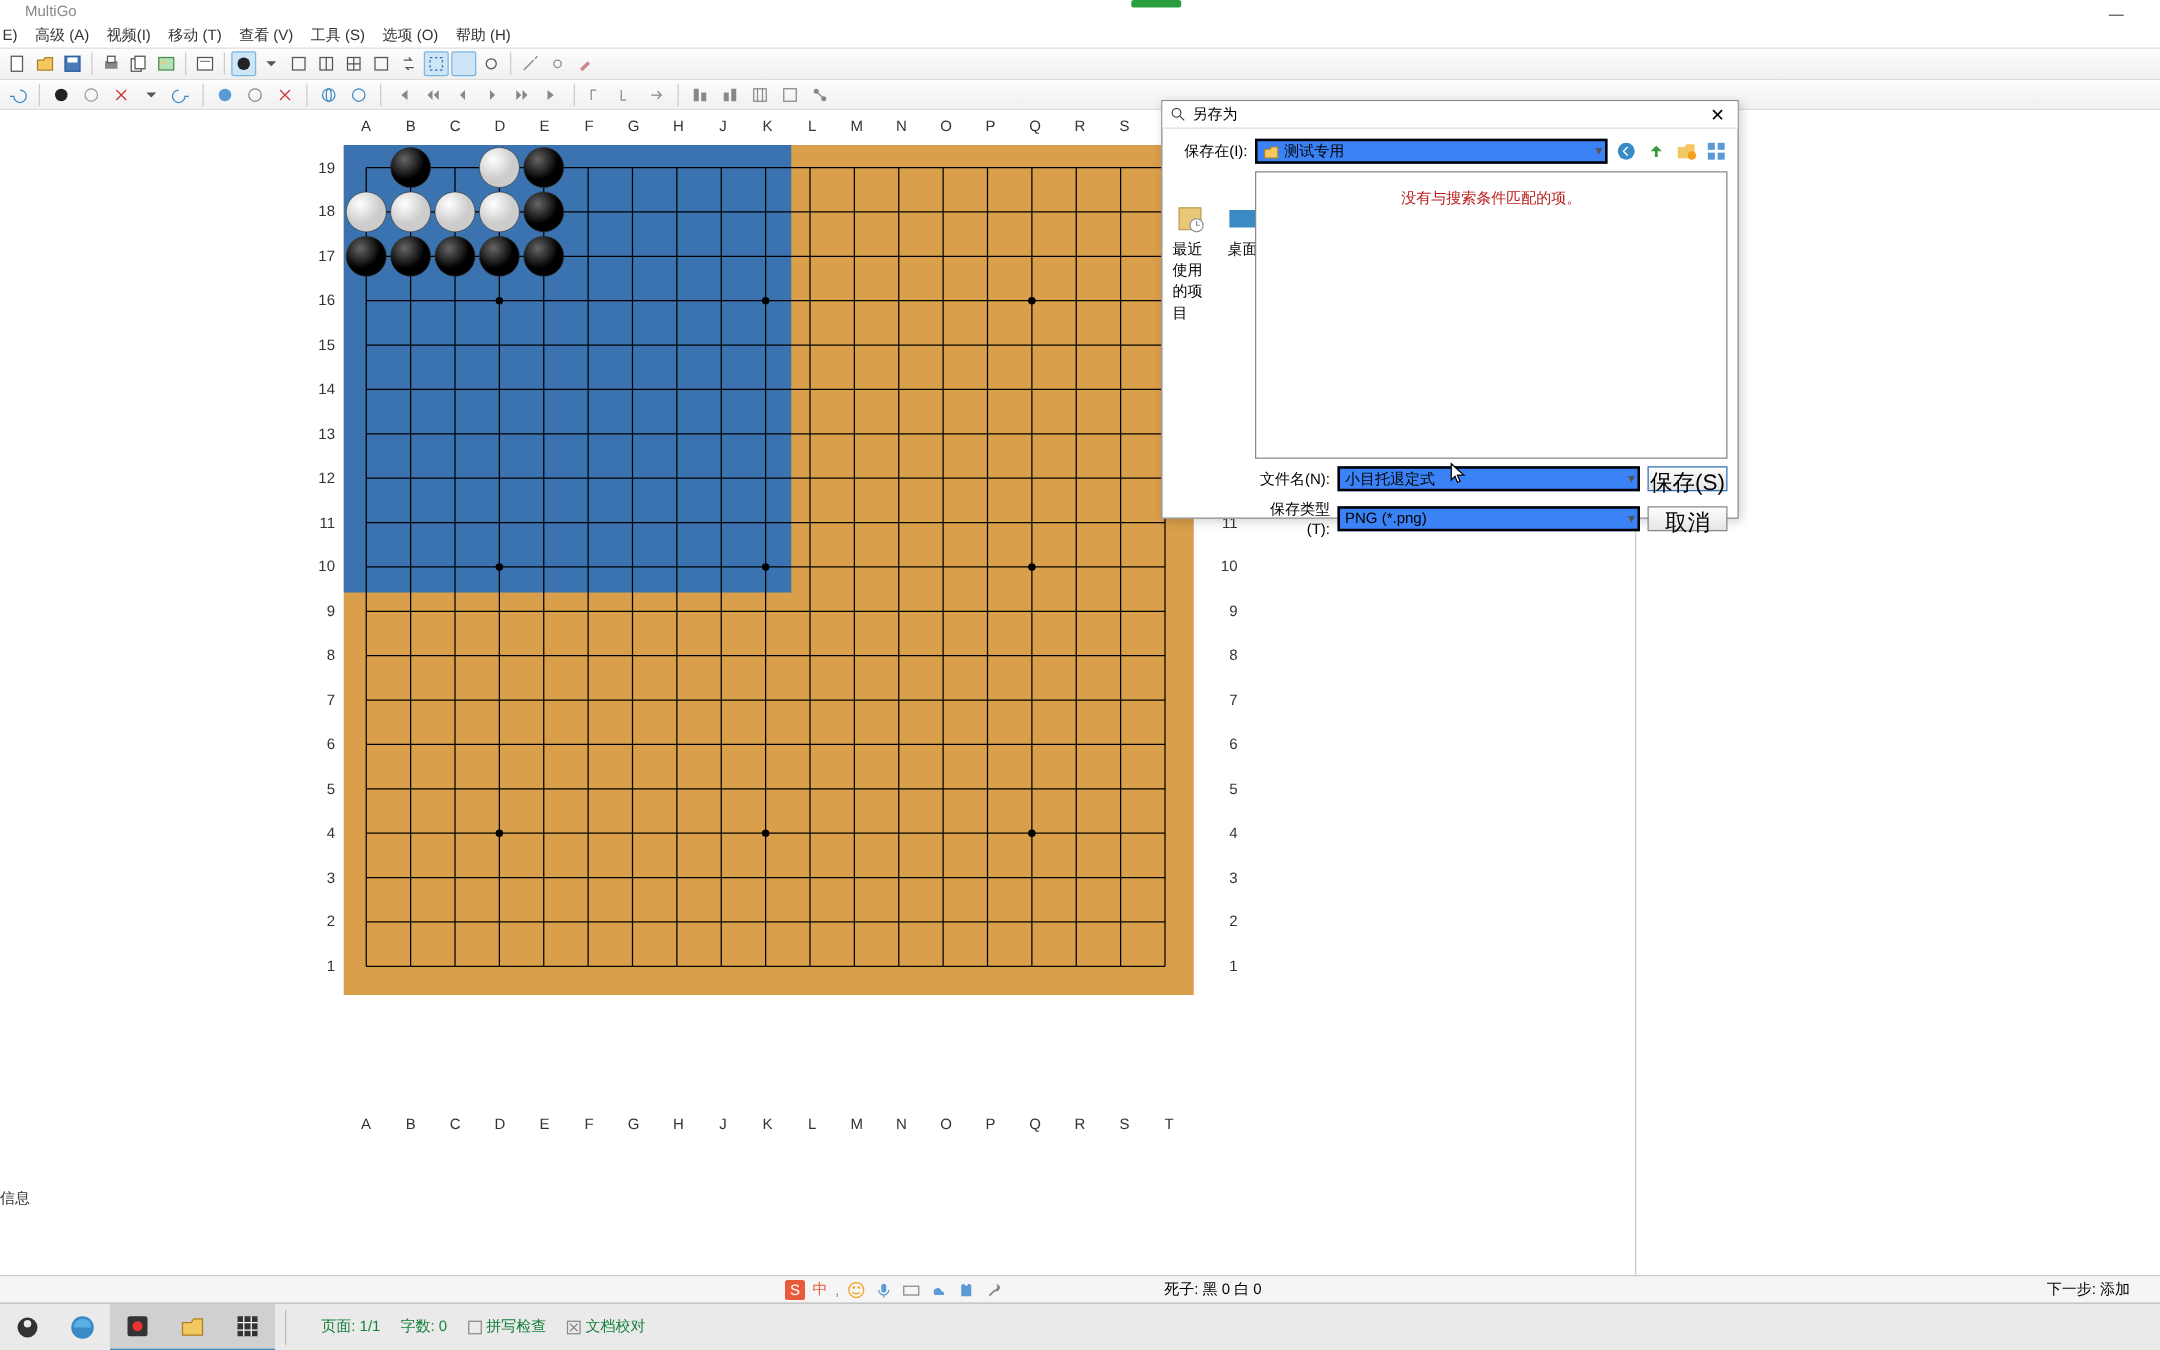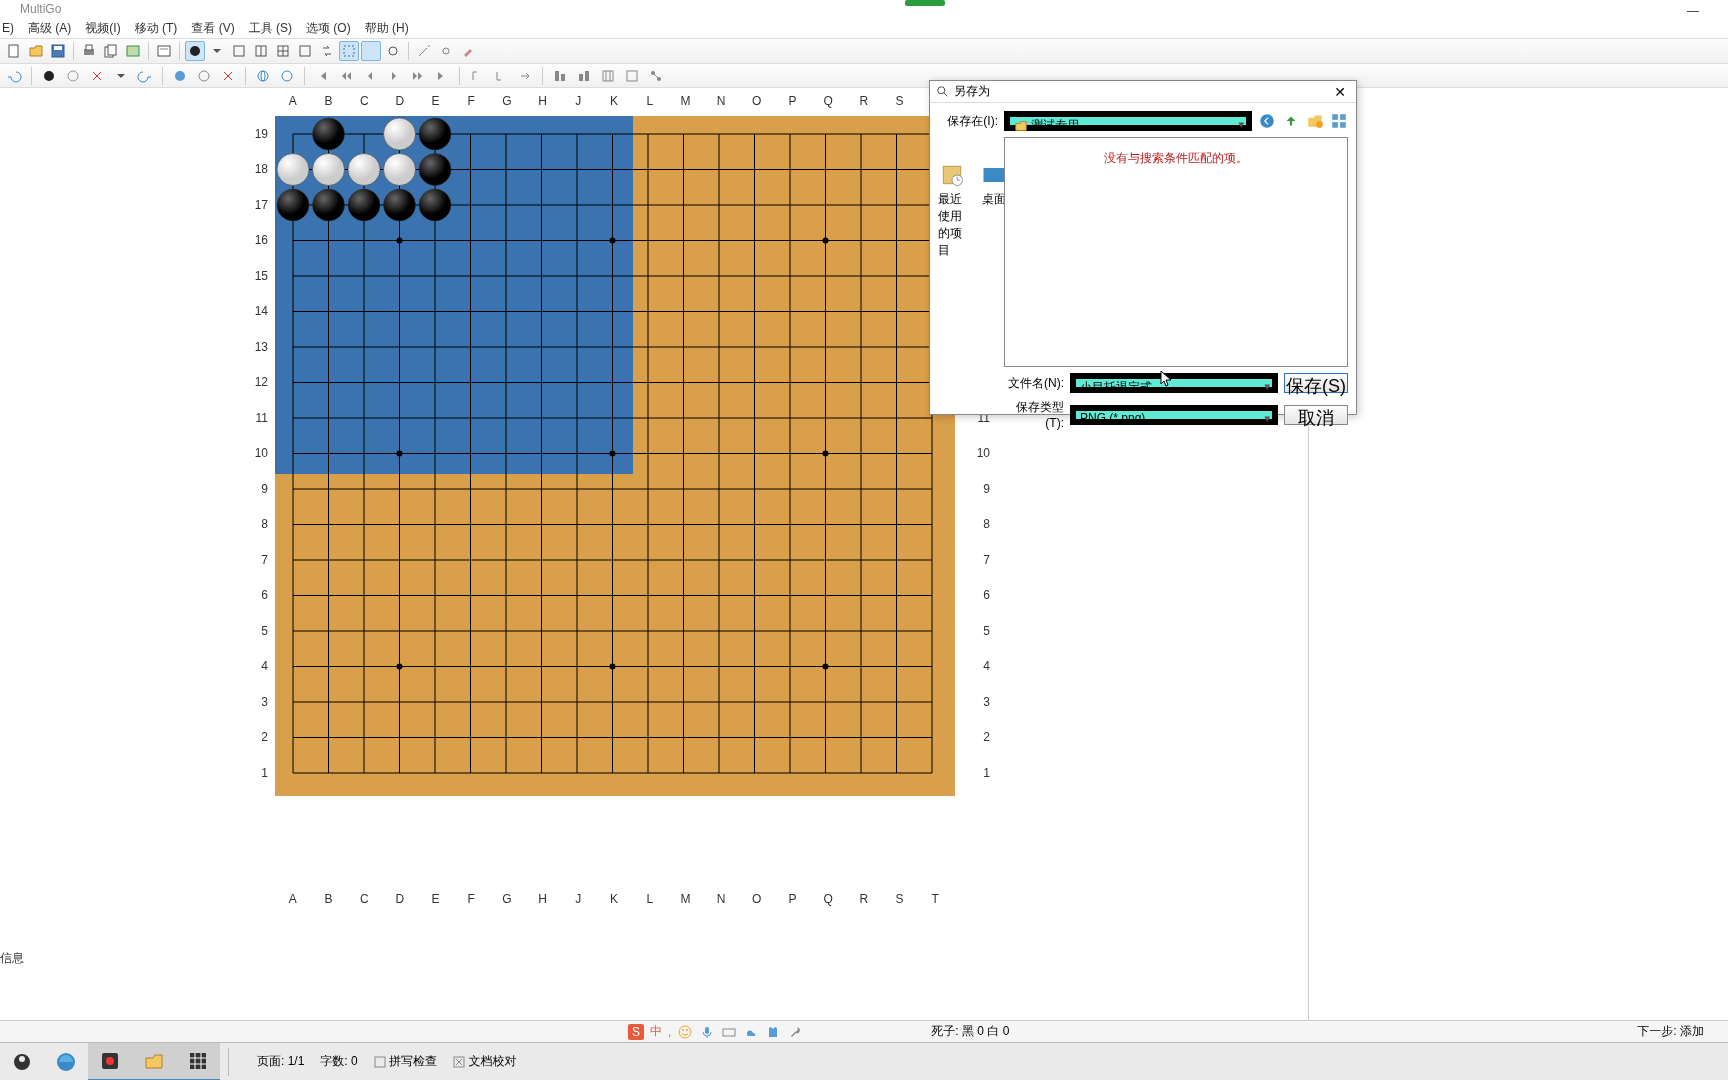--- a/index.html
+++ b/index.html
@@ -24,32 +24,32 @@
 .coords-top{top:-2px}.coords-bot{bottom:-10px}
 .coords-top span,.coords-bot span{width:35.7px;text-align:center}
 .coords-left,.coords-right{position:absolute;top:20px;height:680px;display:flex;flex-direction:column;font-size:13px;color:#333}
 .coords-left{left:10px}.coords-right{right:-10px}
 .coords-left span,.coords-right span{height:35.5px;display:flex;align-items:center;justify-content:flex-end;width:18px}
 .rpanel{position:absolute;right:0;top:0;width:420px;height:100%;border-left:1px solid #ccc;background:#fff}
 .statusbar{position:absolute;bottom:38px;left:0;right:0;height:22px;border-top:1px solid #ccc;background:#f5f5f5;display:flex;align-items:center;font-size:12px}
 .taskbar{position:absolute;bottom:0;left:0;right:0;height:38px;background:#eaeaea;border-top:1px solid #bbb;display:flex;align-items:center}
 .taskbtn{width:44px;height:38px;display:flex;align-items:center;justify-content:center;cursor:pointer}
 .taskbtn.active{background:#d0d0d0;border-bottom:2px solid #3a8ac5}
-.taskinfo{margin-left:20px;display:flex;gap:16px;color:#000000;font-size:12px;align-items:center}
-.dialog{position:absolute;left:929px;top:80px;width:428px;height:335px;background:#fff;border:1px solid #888;box-shadow:2px 2px 8px rgba(0,0,0,.2)}
+.taskinfo{margin-left:20px;display:flex;gap:16px;color:#15803d;font-size:12px;align-items:center}
+.dialog{position:absolute;left:929px;top:80px;width:462px;height:335px;background:#fff;border:1px solid #888;box-shadow:2px 2px 8px rgba(0,0,0,.2)}
 .dlgtitle{height:22px;background:#fff;display:flex;align-items:center;padding:0 6px;border-bottom:1px solid #ddd}
 .dlgtitle .ico{width:14px;height:14px;margin-right:4px}
 .dlgclose{margin-left:auto;width:20px;text-align:center;cursor:pointer;font-size:14px}
 .dlgbody{padding:8px;display:flex;gap:6px}
 .dlgside{width:60px;display:flex;flex-direction:row;gap:14px;padding-top:24px}
 .dlgside .sideitem{display:flex;flex-direction:column;align-items:center;gap:2px;font-size:11px;cursor:pointer}
 .dlgside .sideitem svg{width:28px;height:28px}
 .dlgrow{display:flex;align-items:center;gap:6px;margin-bottom:6px;font-size:12px}
 .dlgrow label{width:60px;text-align:right}
-.dlgsel{flex:1;height:20px;border:6px solid #000000;background:#5eead4;padding:0 4px;font-size:12px;position:relative}
+.dlgsel{flex:1;height:20px;border:2px solid #000000;background:#3b82f6;padding:0 4px;font-size:12px;position:relative}
 .dlgsel::after{content:"▾";position:absolute;right:2px;top:1px;color:#555;font-size:11px}
 .dlgfiles{height:230px;border:1px solid #888;background:#fff;margin-bottom:6px;padding:12px;text-align:center;color:#b91c1c;font-size:12px}
 .dlgbtn{width:64px;height:20px;border:1px solid #888;background:linear-gradient(#fdfdfd,#e5e5e5);font-size:18px;cursor:pointer}
 .dlgbtn.primary{border:1px solid #2d6fb8}
 .smallico{width:18px;height:18px;display:flex;align-items:center;justify-content:center}
 .tray{margin-left:auto;display:flex;align-items:center;gap:6px;padding-right:8px}
 .tray svg{width:16px;height:16px}
 .infolabel{position:absolute;left:0;bottom:75px;color:#333;font-size:12px}
 .cursor{position:absolute;left:1160px;top:370px;width:14px;height:18px;z-index:100}
 </style>

